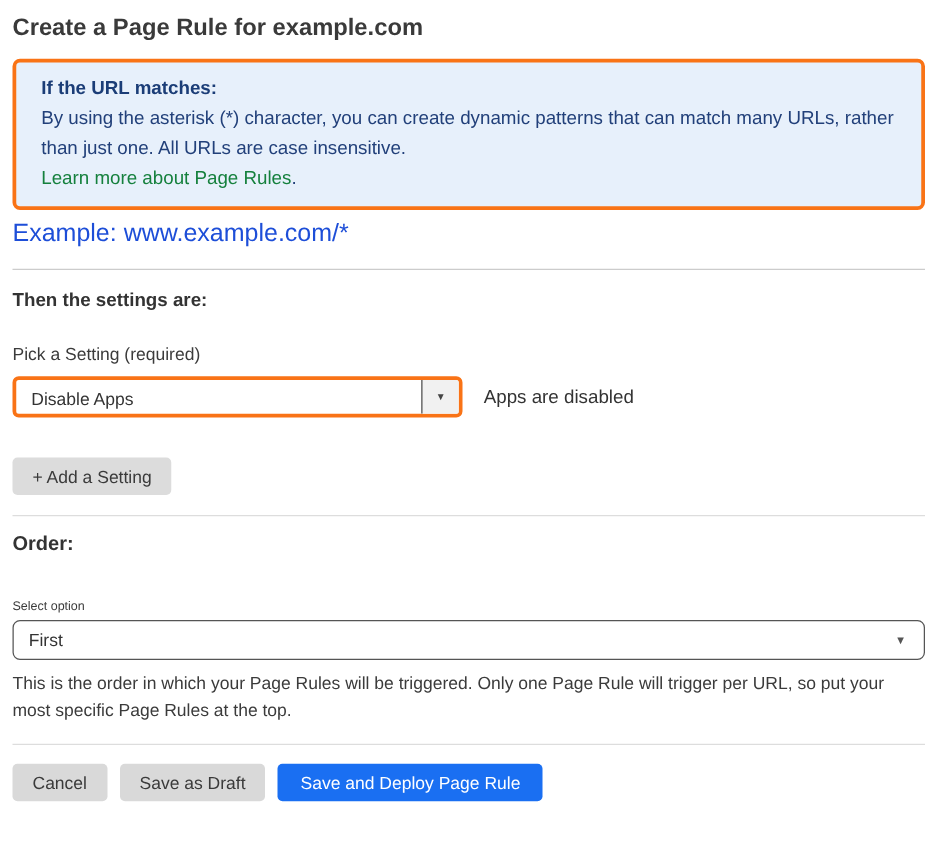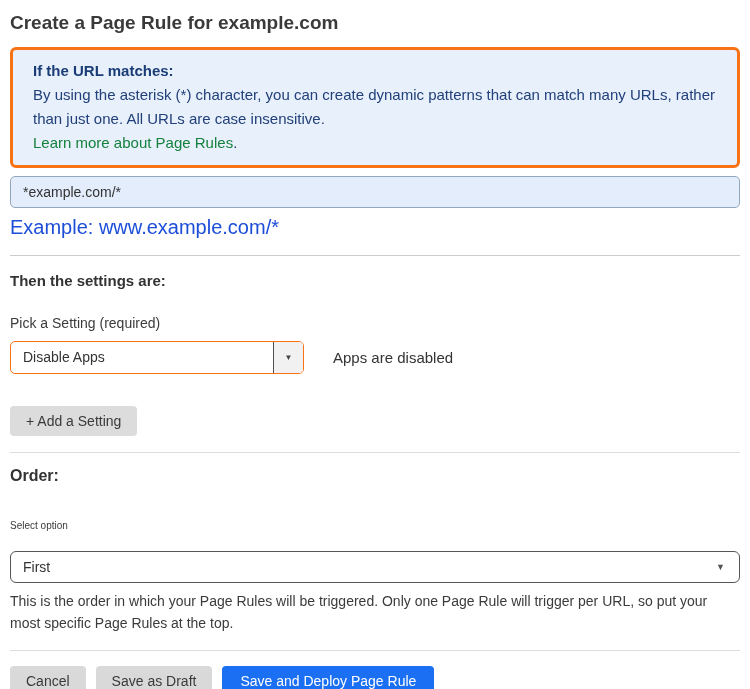--- a/index.html
+++ b/index.html
@@ -84,23 +84,23 @@
     font-size: 14px;
     color: #3b3b3b;
   }
 
   .setting-row {
     margin-top: 10px;
     display: flex;
     align-items: center;
   }
   .setting-dropdown {
-    width: 294px;
+    width: 360px;
     height: 33px;
-    border: 1px solid #f97316;
+    border: 3px solid #f97316;
     border-radius: 5px;
     background: #ffffff;
     display: flex;
     align-items: stretch;
     overflow: hidden;
     cursor: pointer;
   }
   .setting-dropdown .dd-value {
     flex: 1;
     font-size: 14px;
@@ -115,21 +115,21 @@
     display: flex;
     align-items: center;
     justify-content: center;
   }
   .caret {
     font-size: 8px;
     color: #444444;
     line-height: 1;
   }
   .status-text {
-    margin-left: 29px;
+    margin-left: 17px;
     font-size: 15px;
     color: #333333;
   }
 
   .add-setting-btn {
     margin-top: 32px;
     display: inline-block;
     background: #dcdcdc;
     border: none;
     border-radius: 4px;
@@ -146,21 +146,21 @@
     font-size: 16px;
     font-weight: bold;
     color: #333333;
   }
   .select-label {
     margin-top: 35px;
     font-size: 10px;
     color: #3b3b3b;
   }
   .order-select {
-    margin-top: 20px;
+    margin-top: 5px;
     width: 100%;
     height: 32px;
     border: 1px solid #555555;
     border-radius: 6px;
     background: #ffffff;
     display: flex;
     align-items: center;
     justify-content: space-between;
     padding: 0 14px 0 12px;
     font-size: 14px;
@@ -208,21 +208,20 @@
 <div class="container">
 
   <h1 class="page-title">Create a Page Rule for example.com</h1>
 
   <div class="info-box">
     <div class="info-heading">If the URL matches:</div>
     <div>By using the asterisk (*) character, you can create dynamic patterns that can match many URLs, rather than just one. All URLs are case insensitive.</div>
     <div><a class="learn-link">Learn more about Page Rules</a><span>.</span></div>
   </div>
 
-  <input class="url-input" type="text" value="*example.com/*" style="">
   <div class="example-text">Example: www.example.com/*</div>
 
   <hr class="divider">
 
   <div class="section-heading">Then the settings are:</div>
 
   <div class="picker-label">Pick a Setting (required)</div>
 
   <div class="setting-row">
     <div class="setting-dropdown">

